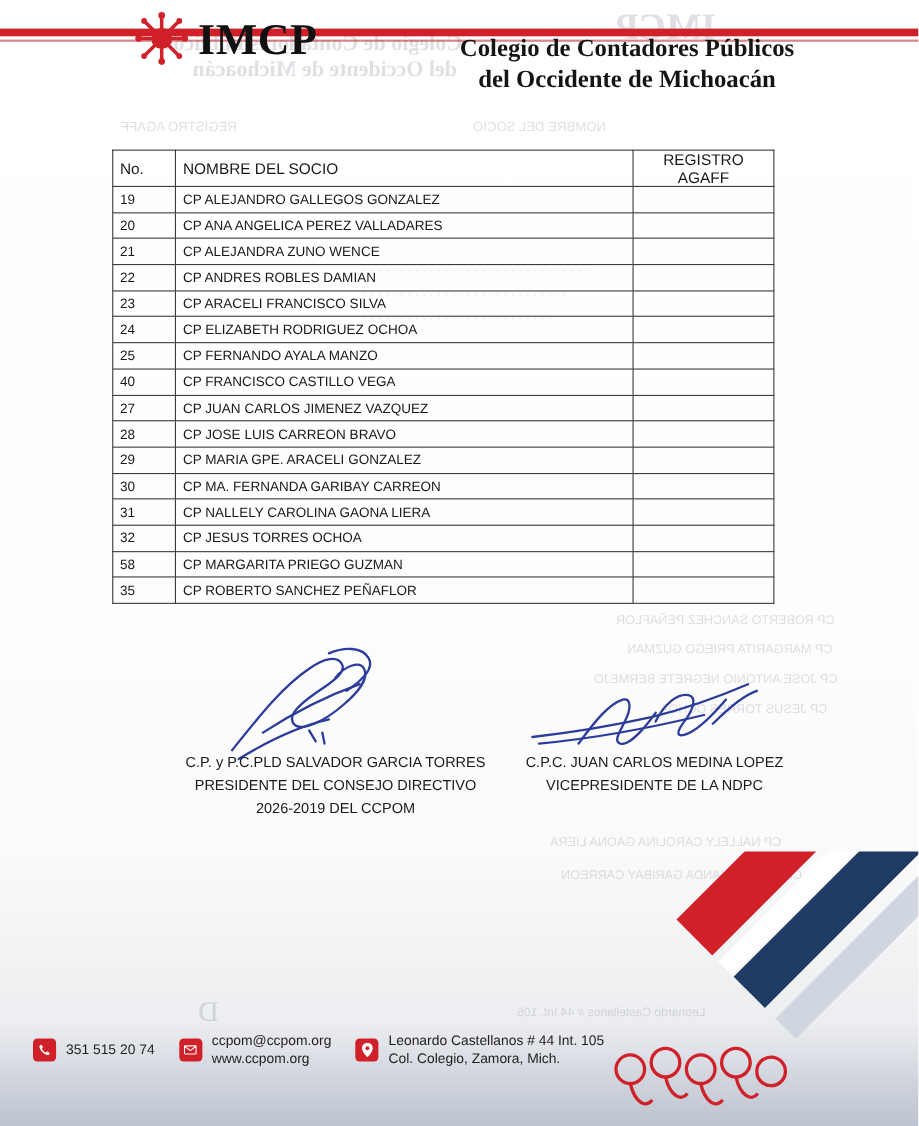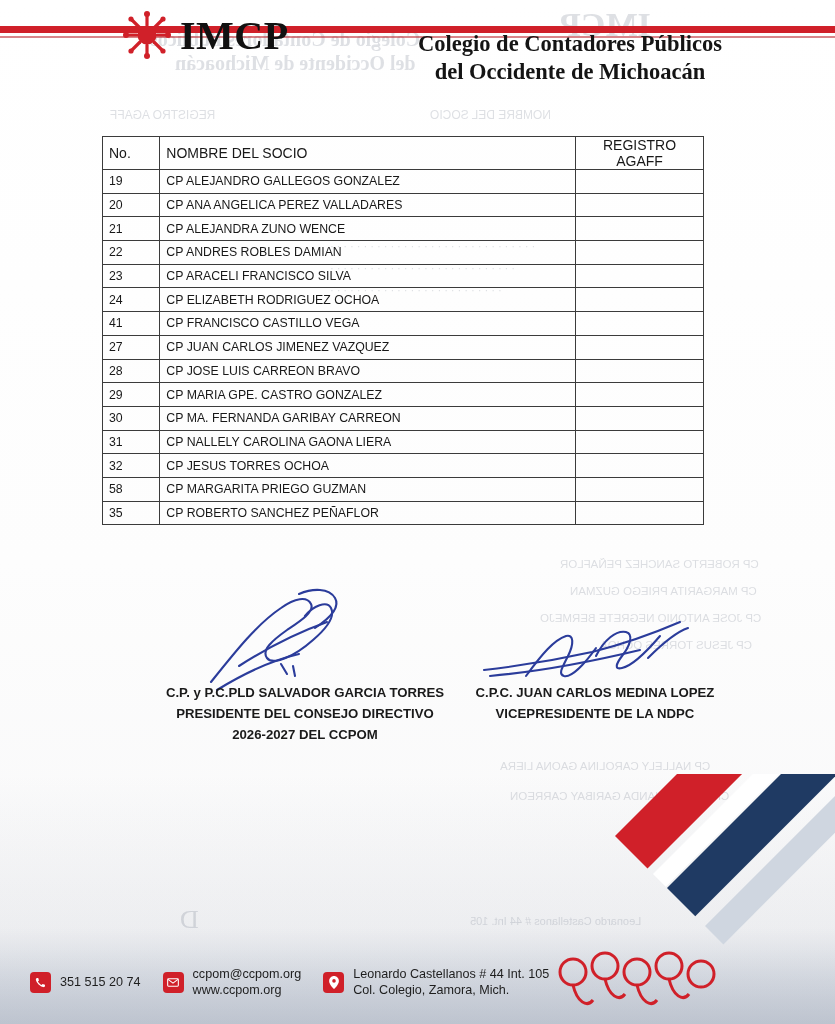--- a/index.html
+++ b/index.html
@@ -125,41 +125,40 @@
     left: 0;
     width: 835px;
     height: 200px;
   }
   .sig-block {
     position: absolute;
     text-align: center;
     font-size: 13.2px;
     line-height: 21px;
     color: #1a1a1a;
-    font-weight: bold;
   }
   .sig-left { left: 140px; top: 122px; width: 330px; }
   .sig-right { left: 430px; top: 122px; width: 330px; }
   .sig-ink {
     position: absolute;
     pointer-events: none;
   }
 
   
   .footer {
     position: absolute;
     left: 0;
     bottom: 0;
     width: 835px;
     height: 120px;
   }
   .footer-row {
     position: absolute;
     left: 30px;
-    bottom: 26px;
+    bottom: 54px;
     display: flex;
     align-items: center;
     gap: 0px;
     font-size: 12.6px;
     color: #1e1e1e;
     justify-content: center;
   }
   .fico {
     width: 21px;
     height: 21px;
@@ -303,37 +302,42 @@
             <td class="col-no">23</td>
             <td class="col-nombre">CP ARACELI FRANCISCO SILVA</td>
             <td class="col-reg"></td>
           </tr>
           <tr>
             <td class="col-no">24</td>
             <td class="col-nombre">CP ELIZABETH RODRIGUEZ OCHOA</td>
             <td class="col-reg"></td>
           </tr>
           <tr>
-            <td class="col-no">41</td>
+            <td class="col-no">25</td>
+            <td class="col-nombre">CP FERNANDO AYALA MANZO</td>
+            <td class="col-reg"></td>
+          </tr>
+          <tr>
+            <td class="col-no">40</td>
             <td class="col-nombre">CP FRANCISCO CASTILLO VEGA</td>
             <td class="col-reg"></td>
           </tr>
           <tr>
             <td class="col-no">27</td>
             <td class="col-nombre">CP JUAN CARLOS JIMENEZ VAZQUEZ</td>
             <td class="col-reg"></td>
           </tr>
           <tr>
             <td class="col-no">28</td>
             <td class="col-nombre">CP JOSE LUIS CARREON BRAVO</td>
             <td class="col-reg"></td>
           </tr>
           <tr>
             <td class="col-no">29</td>
-            <td class="col-nombre">CP MARIA GPE. CASTRO GONZALEZ</td>
+            <td class="col-nombre">CP MARIA GPE. ARACELI GONZALEZ</td>
             <td class="col-reg"></td>
           </tr>
           <tr>
             <td class="col-no">30</td>
             <td class="col-nombre">CP MA. FERNANDA GARIBAY CARREON</td>
             <td class="col-reg"></td>
           </tr>
           <tr>
             <td class="col-no">31</td>
             <td class="col-nombre">CP NALLELY CAROLINA GAONA LIERA</td>
@@ -377,21 +381,21 @@
         <path d="M46 66 C62 44, 74 30, 86 26 C94 24, 94 34, 88 46 C82 58, 78 64, 84 66 C92 68, 106 52, 116 38"></path>
         <path d="M116 46 C124 30, 136 20, 146 22 C154 24, 150 36, 142 46 C136 54, 134 60, 142 58 C152 56, 168 40, 180 26"></path>
         <path d="M168 48 C182 34, 196 22, 208 18"></path>
         <path d="M10 66 C54 62, 110 52, 160 40"></path>
       </g>
     </svg>
 
     <div class="sig-block sig-left">
       <div>C.P. y P.C.PLD SALVADOR GARCIA TORRES</div>
       <div>PRESIDENTE DEL CONSEJO DIRECTIVO</div>
-      <div>2026-2027 DEL CCPOM</div>
+      <div>2026-2019 DEL CCPOM</div>
     </div>
 
     <div class="sig-block sig-right">
       <div>C.P.C. JUAN CARLOS MEDINA LOPEZ</div>
       <div>VICEPRESIDENTE DE LA NDPC</div>
     </div>
   </div>
 
   <div class="ghost" style="left:470px;top:915px;font-size:11px;">Leonardo Castellanos # 44 Int. 105</div>
   <div class="ghost" style="left:180px;top:905px;font-size:26px;font-family:'Liberation Serif',serif;">D</div>

